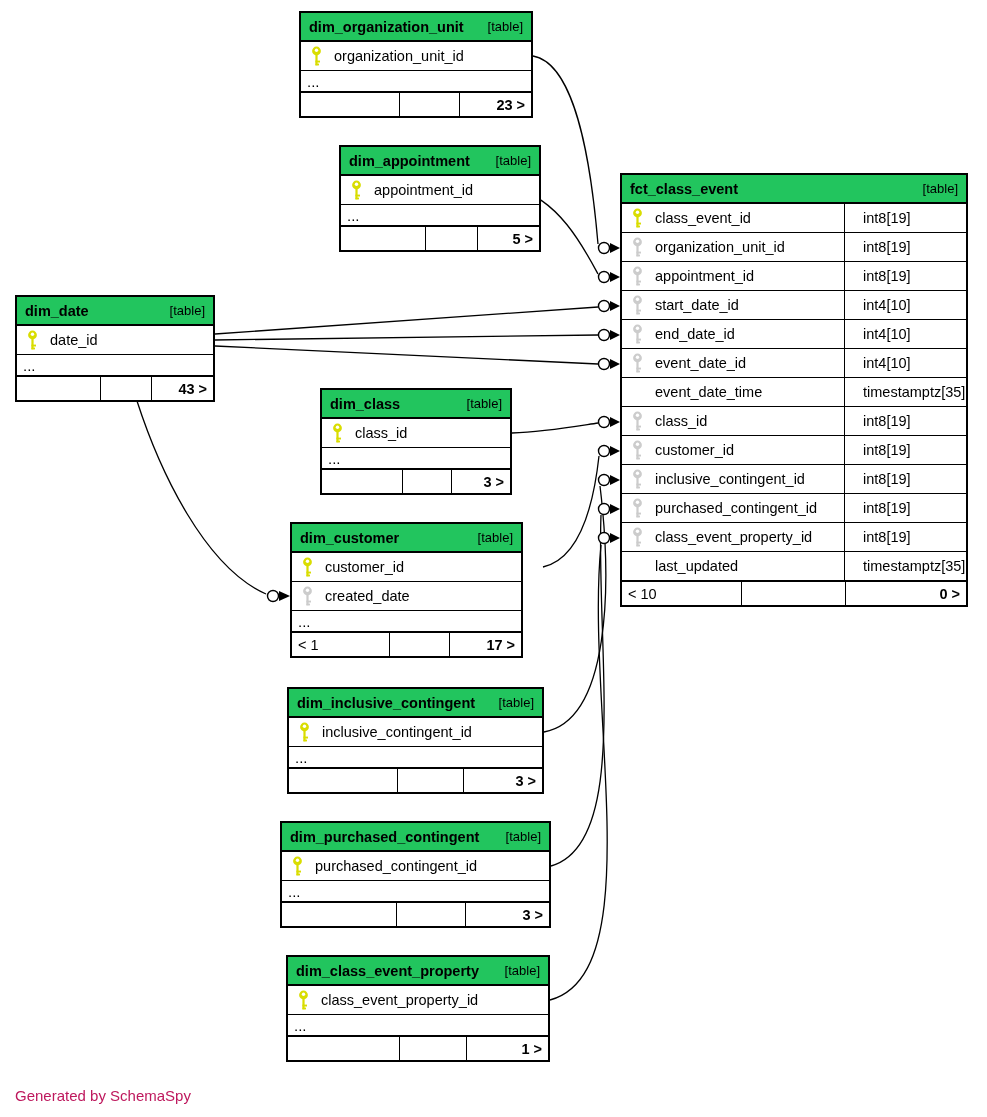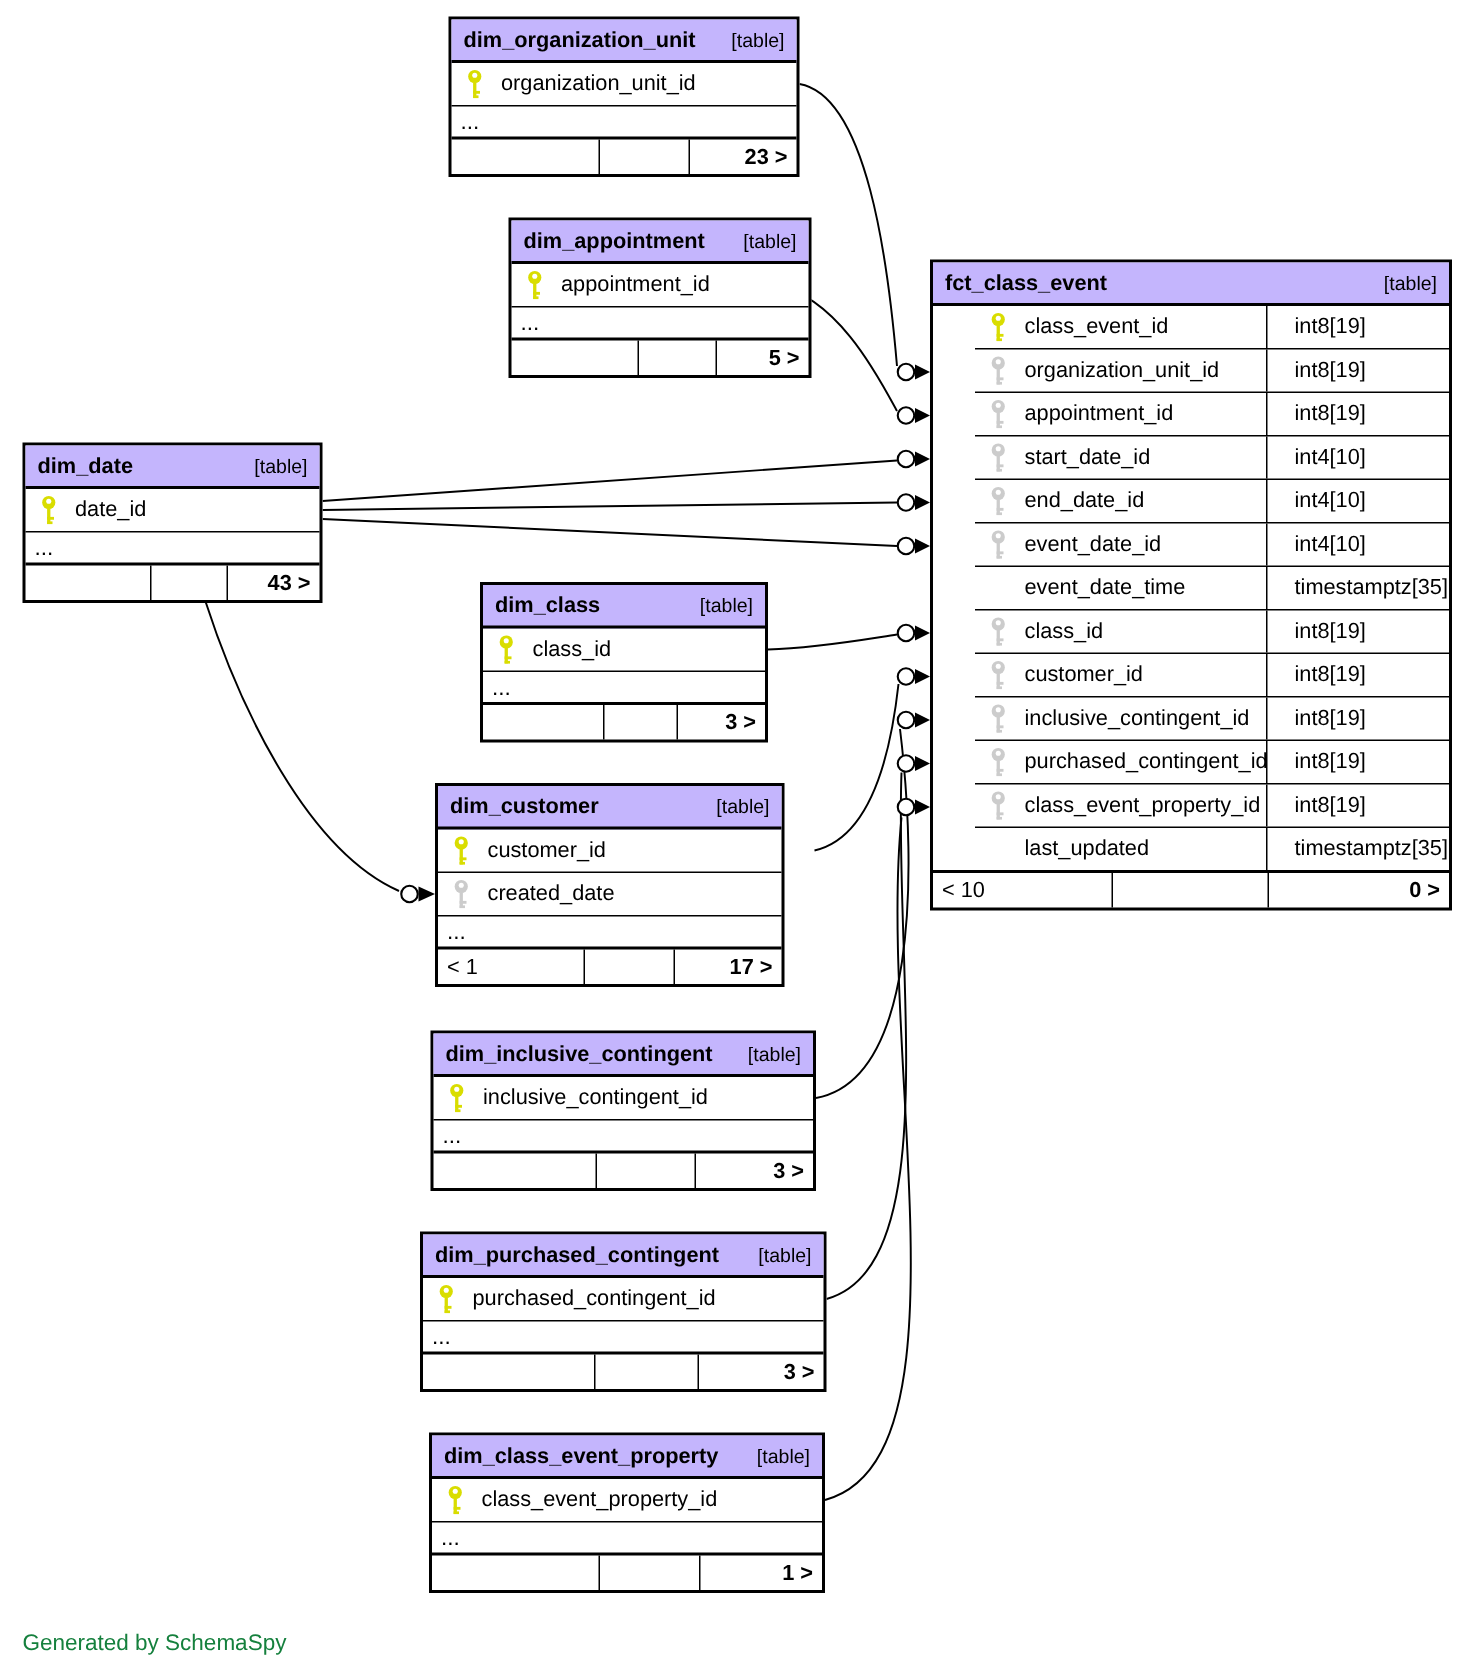--- a/index.html
+++ b/index.html
@@ -2,38 +2,38 @@
 <html><head>
 <meta charset="utf-8">
 <style>
   html,body{margin:0;padding:0;background:#fff;}
   #canvas{
     position:relative;width:987px;height:1117px;background:#ffffff;overflow:hidden;
     font-family:"Liberation Sans","DejaVu Sans",sans-serif;color:#000;
   }
   #rel-svg{position:absolute;left:0;top:0;z-index:0;}
   .tbl{position:absolute;z-index:1;background:#fff;border:2px solid #000;font-size:14.5px;box-sizing:border-box;}
-  .hdr{height:27px;background:#c4b5fd;border-bottom:2px solid #000;display:flex;align-items:center;padding:0 8px;}
+  .hdr{height:27px;background:#22c55e;border-bottom:2px solid #000;display:flex;align-items:center;padding:0 8px;}
   .hdr .title{font-weight:bold;flex:1;white-space:nowrap;}
   .hdr .badge{font-size:13px;margin-left:8px;white-space:nowrap;}
   .row{height:28px;display:flex;align-items:center;}
   .row + .row{border-top:1px solid #000;}
-  .fct .row{height:28px;margin-left:28px;}
+  .fct .row{height:28px;}
   .keywrap{width:14px;height:21px;margin-left:9px;flex:0 0 auto;display:flex;align-items:center;}
   .colname{margin-left:10px;flex:1;white-space:nowrap;overflow:hidden;}
   .nokey .colname{margin-left:33px;}
   .coltype{width:122px;flex:0 0 auto;align-self:stretch;border-left:1px solid #000;display:flex;align-items:center;padding-left:18px;box-sizing:border-box;white-space:nowrap;}
   .dots{height:20px;border-top:1px solid #000;display:flex;align-items:center;padding-left:6px;font-size:15px;}
   .foot{height:23px;border-top:2px solid #000;display:flex;align-items:stretch;}
   .foot .c1{width:43%;border-right:1px solid #000;display:flex;align-items:center;padding-left:6px;box-sizing:border-box;}
   .foot .c2{width:26%;border-right:1px solid #000;box-sizing:border-box;}
   .foot .c3{flex:1;display:flex;align-items:center;justify-content:flex-end;padding-right:6px;box-sizing:border-box;font-weight:bold;}
   .fct .foot .c1{width:35%;}
   .fct .foot .c2{width:30%;}
-  #footer-note{position:absolute;left:15px;top:1087px;font-size:15px;color:#15803d;z-index:1;}
+  #footer-note{position:absolute;left:15px;top:1087px;font-size:15px;color:#be185d;z-index:1;}
 </style>
 </head>
 <body>
 
 <div id="canvas">
   <svg id="rel-svg" width="987" height="1117">
       <g>
         <path d="M533,56 C578,64 592,174 598,244" fill="none" stroke="#000000" stroke-width="1.3"></path>
         <polygon points="610,243 610,253 620,248" fill="#000000"></polygon>
         <circle cx="604" cy="248" r="5.5" fill="#ffffff" stroke="#000000" stroke-width="1.4"></circle>

